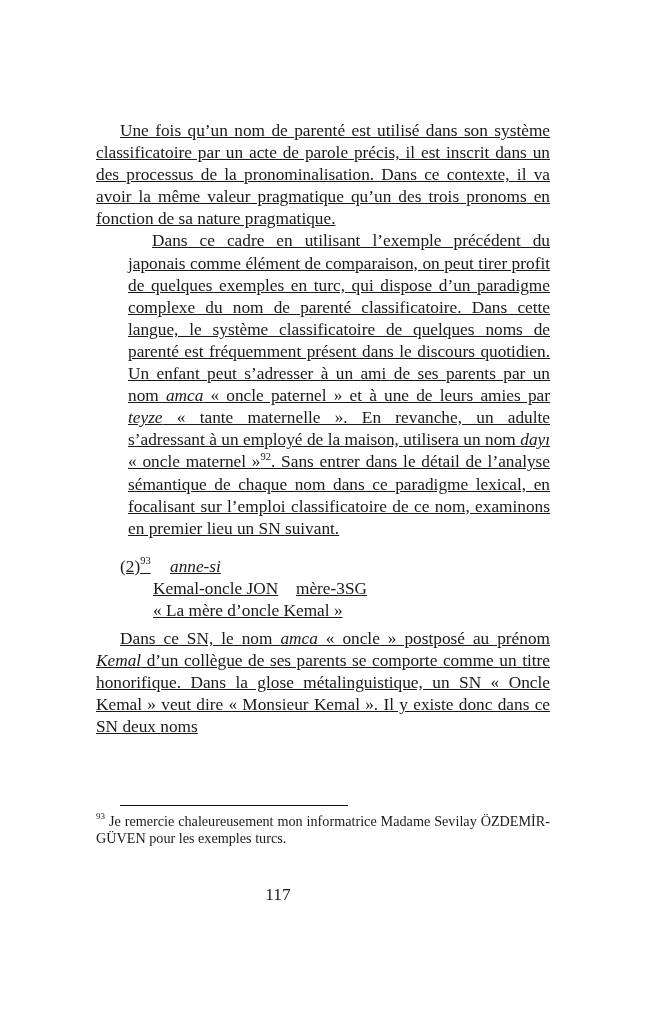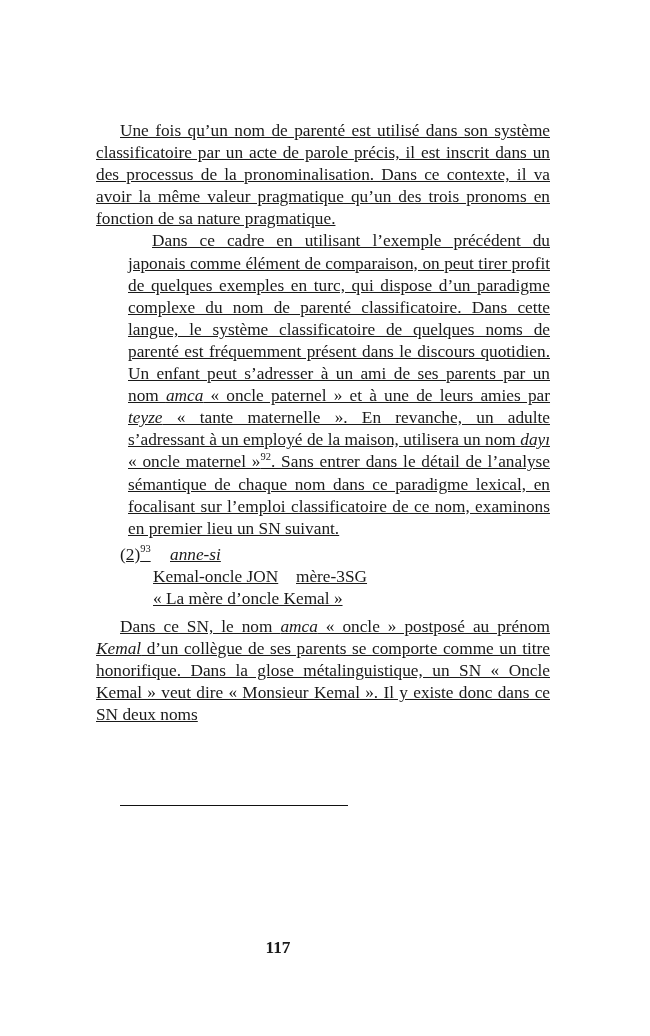--- a/index.html
+++ b/index.html
@@ -2,30 +2,30 @@
 <html><head>
   <meta charset="utf-8">
   <style>
     html, body { margin:0; padding:0; background:#ffffff; }
     body { width:650px; height:1036px; position:relative; overflow:hidden; font-family:"Liberation Serif", serif; color:#1a1a1a; }
     .page { position:absolute; left:96px; top:120px; width:454px;text-decoration:underline; }
     .para { font-size:17.3px; line-height:22.1px; text-align:justify; margin:0; text-indent:24px; }
     .p1 { }
     .p2 { margin-top:0;margin-left:32px; }
     sup { font-size:10.5px; line-height:0; position:relative; top:-1px; }
-    .example { margin-top:4px; font-size:17.3px; line-height:22.1px; }
+    .example { margin-top:16px; font-size:17.3px; line-height:22.1px; }
     .ex-row { display:flex; }
     .ex-num { width:40px; padding-left:24px; white-space:nowrap; }
     .it { font-style:italic; }
     .p3 { margin-top:6px; }
     .rule { position:absolute; left:120px; top:805px; width:228px; height:0; border-top:1.3px solid #111; }
     .foot { position:absolute; left:96px; top:813px; width:454px; font-size:14.2px; line-height:17.4px; text-align:justify; }
     .foot p { margin:0; }
     .foot sup { font-size:9px; top:-1px; }
-    .pageno { position:absolute; left:0; width:556px; top:938px; text-align:center; font-size:17.3px;font-weight:bold; }
+    .pageno { position:absolute; left:0; width:556px; top:885px; text-align:center; font-size:17.3px; }
   </style>
 </head>
 <body>
 
 <div class="page">
   <p class="para p1">Une fois qu’un nom de parenté est utilisé dans son système classificatoire par un acte de parole précis, il est inscrit dans un des processus de la pronominalisation. Dans ce contexte, il va avoir la même valeur pragmatique qu’un des trois pronoms en fonction de sa nature pragmatique.</p>
 
   <p class="para p2"><span>Dans ce cadre en utilisant l’exemple précédent du japonais comme élément de comparaison, on peut tirer profit de quelques exemples en turc, qui dispose d’un paradigme complexe du nom de parenté classificatoire. Dans cette langue, le système classificatoire de quelques noms de parenté est fréquemment présent dans le discours quotidien. Un enfant peut s’adresser à un ami de ses parents par un nom </span><span class="it">amca</span><span> « oncle paternel » et à une de leurs amies par </span><span class="it">teyze</span><span> « tante maternelle ». En revanche, un adulte s’adressant à un employé de la maison, utilisera un nom </span><span class="it">dayı</span><span> « oncle maternel »</span><sup>92</sup><span>. Sans entrer dans le détail de l’analyse sémantique de chaque nom dans ce paradigme lexical, en focalisant sur l’emploi classificatoire de ce nom, examinons en premier lieu un SN suivant.</span></p>
 
   <div class="example">
@@ -41,15 +41,16 @@
       <span style="padding-left:57px;text-align:right;">« La mère d’oncle Kemal »</span>
     </div>
   </div>
 
   <p class="para p3"><span>Dans ce SN, le nom </span><span class="it">amca</span><span> « oncle » postposé au prénom </span><span class="it">Kemal</span><span> d’un collègue de ses parents se comporte comme un titre honorifique. Dans la glose métalinguistique, un SN « Oncle Kemal » veut dire « Monsieur Kemal ». Il y existe donc dans ce SN deux noms</span></p>
 </div>
 
 <div class="rule"></div>
 
 <div class="foot">
+  <p><sup>93</sup><span> Je remercie chaleureusement mon informatrice Madame Sevilay ÖZDEMİR-GÜVEN pour les exemples turcs.</span></p>
 </div>
 
 <div class="pageno">117</div>
 
 </body></html>

